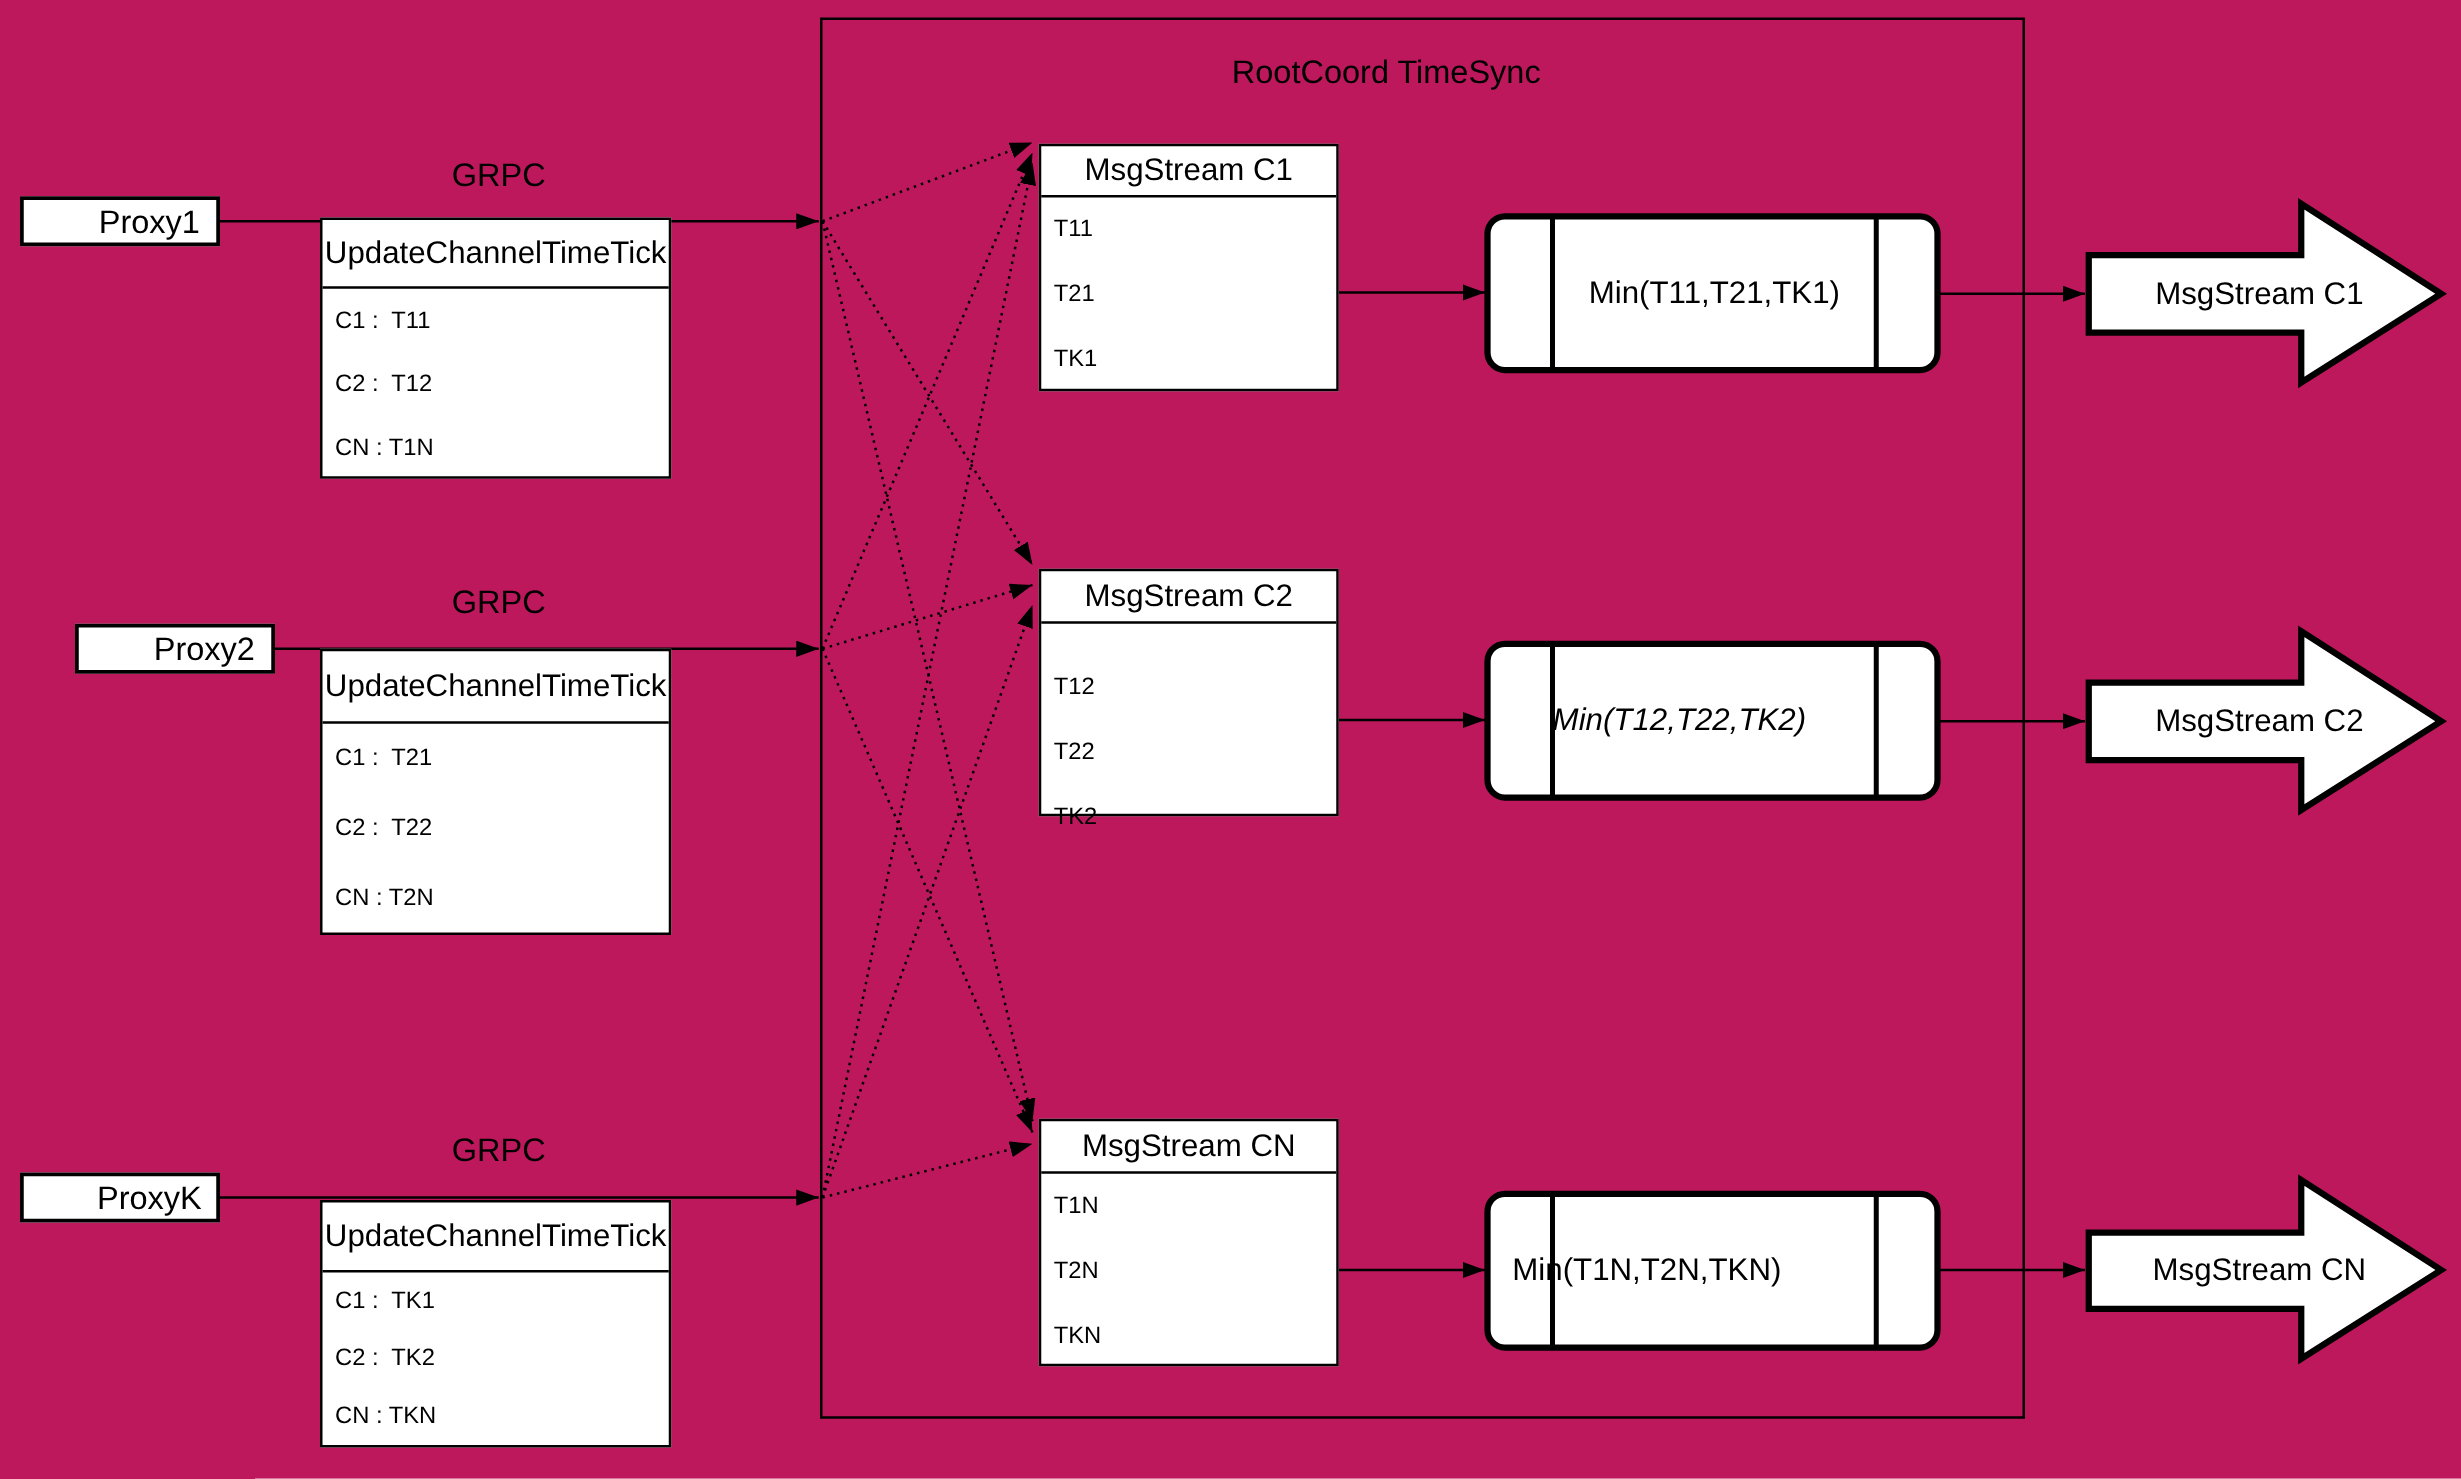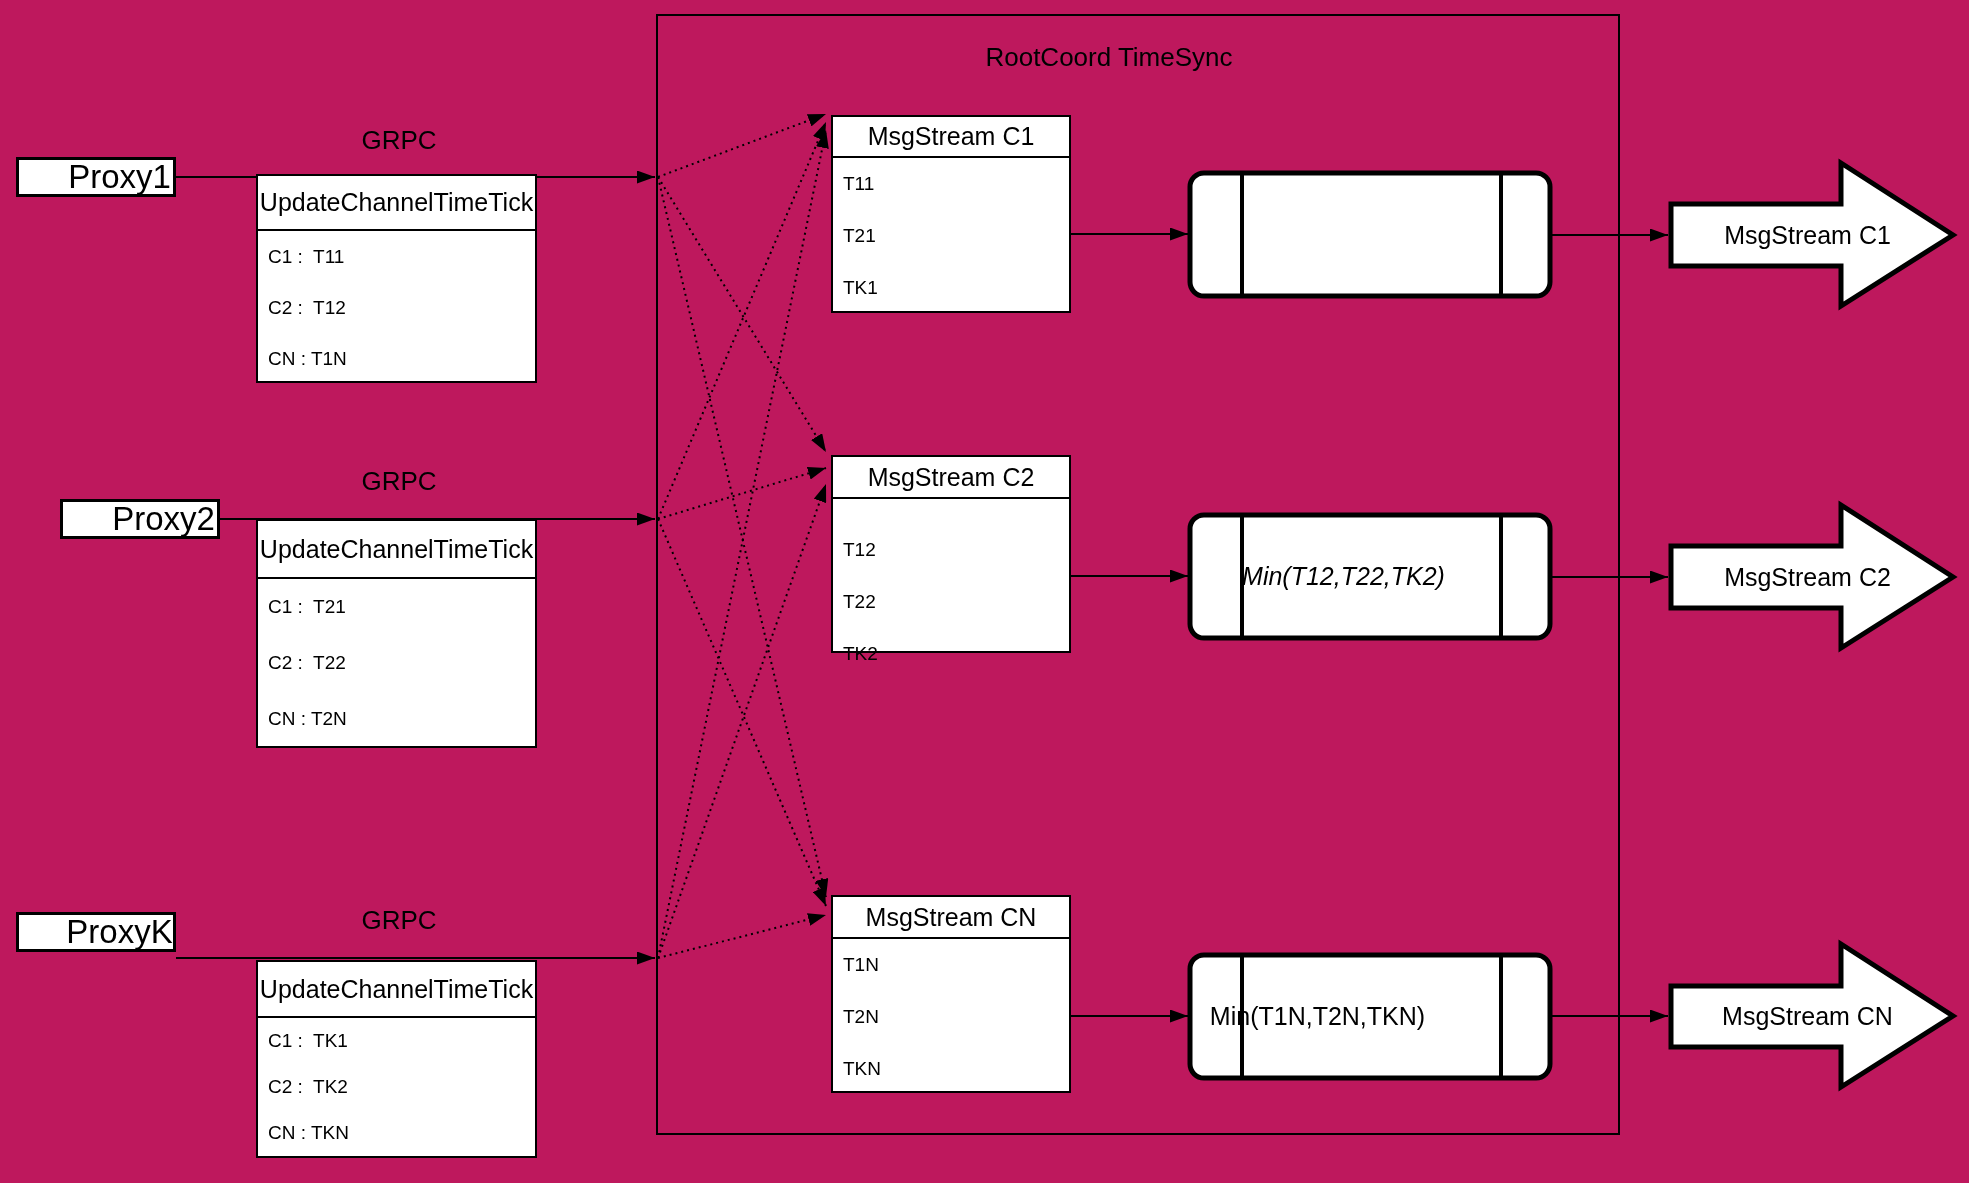--- a/index.html
+++ b/index.html
@@ -9,21 +9,21 @@
   }
   .canvas svg{position:absolute;left:0;top:0;}
   
   .s2{stroke:#000;stroke-width:2px;fill:none;}
   .dash{stroke:#000;stroke-width:2px;fill:none;stroke-dasharray:2 4;}
   .th{stroke:#000;stroke-width:5px;fill:#ffffff;}
   .th4{stroke:#000;stroke-width:4px;}
   
   .proxy{
     position:absolute;border:3px solid #000;background:#fff;box-sizing:border-box;
-    display:flex;align-items:center;justify-content:center;font-size:33px;padding-left:47px;
+    display:flex;align-items:center;justify-content:center;font-size:26px;padding-left:47px;
   }
   .lbl{position:absolute;text-align:center;font-size:26px;}
   .title{position:absolute;text-align:center;font-size:26px;}
   .tbl{position:absolute;border:2px solid #000;background:#fff;box-sizing:border-box;}
   .tbl .hd{
     display:flex;align-items:center;justify-content:center;
     border-bottom:2px solid #000;font-size:25px;box-sizing:border-box;
   }
   .tbl .rw{
     display:flex;align-items:center;padding-left:10px;
@@ -110,20 +110,21 @@
     <div class="rw" style="height:51px;">CN : T1N</div>
   </div>
 
   <div class="tbl" style="left:831px;top:115px;width:240px;height:198px;">
     <div class="hd" style="height:41px;">MsgStream C1</div>
     <div class="rw" style="height:52px;">T11</div>
     <div class="rw" style="height:52px;">T21</div>
     <div class="rw" style="height:52px;">TK1</div>
   </div>
 
+  <div class="cap" style="left:1242px;top:173px;width:259px;height:123px;">Min(T11,T21,TK1)</div>
   <div class="cap" style="left:1690px;top:204px;width:235px;height:62px;">MsgStream C1</div>
 
   <div class="proxy" style="left:16px;top:499px;width:160px;height:40px;margin-left:44px;">
     <span>Proxy2</span>
   </div>
   <div class="lbl" style="left:256px;top:466px;width:286px;">GRPC</div>
 
   <div class="tbl" style="left:256px;top:519px;width:281px;height:229px;">
     <div class="hd" style="height:58px;">UpdateChannelTimeTick</div>
     <div class="rw" style="height:56px;">C1 :  T21</div>
@@ -134,21 +135,21 @@
   <div class="tbl" style="left:831px;top:455px;width:240px;height:198px;">
     <div class="hd" style="height:42px;">MsgStream C2</div>
     <div class="rw" style="height:52px;margin-top:25px;">T12</div>
     <div class="rw" style="height:52px;">T22</div>
     <div class="rw" style="height:52px;">TK2</div>
   </div>
 
   <div class="cap" style="left:1214px;top:515px;width:259px;height:123px;font-style:italic;">Min(T12,T22,TK2)</div>
   <div class="cap" style="left:1690px;top:546px;width:235px;height:62px;">MsgStream C2</div>
 
-  <div class="proxy" style="left:16px;top:912px;width:160px;height:40px;">
+  <div class="proxy" style="left:16px;top:938px;width:160px;height:40px;">
     <span>ProxyK</span>
   </div>
   <div class="lbl" style="left:256px;top:905px;width:286px;">GRPC</div>
 
   <div class="tbl" style="left:256px;top:960px;width:281px;height:198px;">
     <div class="hd" style="height:56px;">UpdateChannelTimeTick</div>
     <div class="rw" style="height:46px;">C1 :  TK1</div>
     <div class="rw" style="height:46px;">C2 :  TK2</div>
     <div class="rw" style="height:46px;">CN : TKN</div>
   </div>

